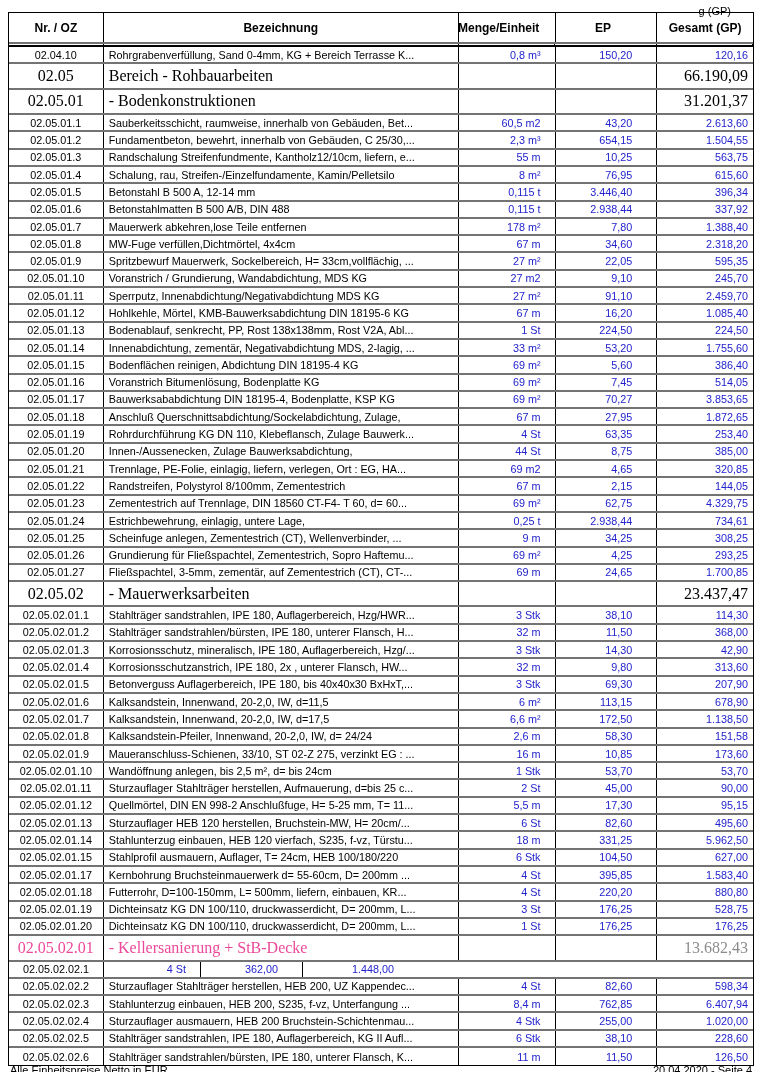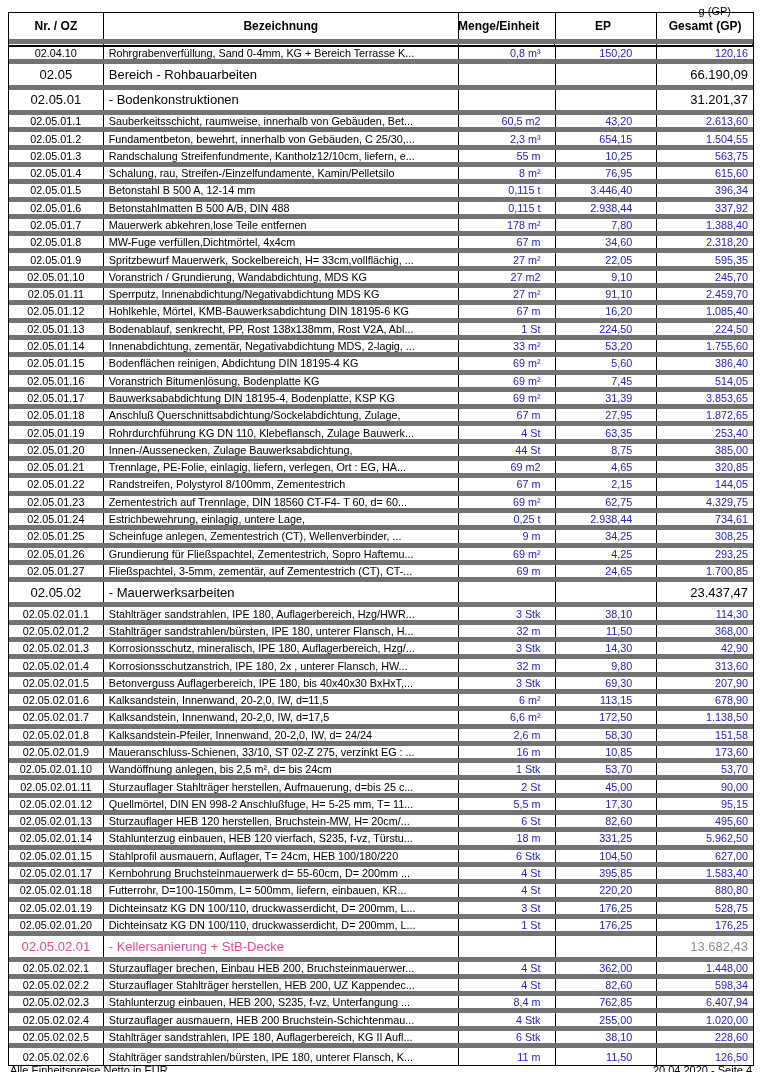--- a/index.html
+++ b/index.html
@@ -8,41 +8,41 @@
     background:#ffffff;
     font-family:"Liberation Sans","DejaVu Sans",sans-serif;
     color:#000;
   }
   .page-table{
     position:absolute;left:8px;top:12px;width:746px;
     border:1.5px solid #000;
     box-sizing:border-box;
     background:#fff;
   }
-  .row{display:flex;border-bottom:5px solid #737373;box-sizing:border-box;}
+  .row{display:flex;border-bottom:2px solid #737373;box-sizing:border-box;}
   .row:last-child{border-bottom:none;}
   .cell{
     box-sizing:border-box;border-right:1px solid #000;
     overflow:hidden;white-space:nowrap;
     display:flex;align-items:center;
   }
   .cell:last-child{border-right:none;}
   .cell-nr{width:95px;justify-content:center;padding:0 2px;}
   .cell-bez{width:356px;padding:0 5px;}
   .cell-menge{width:97px;justify-content:flex-end;padding-right:14px;}
   .cell-ep{width:102px;justify-content:flex-end;padding-right:24px;}
   .cell-gp{width:96px;justify-content:flex-end;padding-right:5px;}
 
   .header-row{height:31px;font-weight:bold;font-size:12px;}
   .header-row .cell{justify-content:center;padding:0 2px;}
   .spacer-row{height:3px;border-bottom:2px solid #000;}
   .spacer-row .cell{border-right:1px solid #000;}
 
   .row.item{height:17.3px;font-size:10.8px;}
-  .row.section{height:25.4px;font-size:13px;}
+  .row.section{height:25.4px;font-size:16px;font-family:Liberation Serif, serif;}
   .row.item .cell-menge,
   .row.item .cell-ep,
   .row.item .cell-gp{color:#2222cc;}
   .row.section .cell-gp{color:#000;}
   .row.gray .cell{color:#ec4899;}
   .row.gray .cell-gp{color:#8c8c8c;}
 
   .top-clip{
     position:absolute;top:-8px;right:22px;font-size:11px;color:#000;
   }
@@ -205,21 +205,21 @@
         <div class="cell cell-nr">02.05.01.16</div>
         <div class="cell cell-bez">Voranstrich Bitumenlösung, Bodenplatte KG</div>
         <div class="cell cell-menge">69 m²</div>
         <div class="cell cell-ep">7,45</div>
         <div class="cell cell-gp">514,05</div>
       </div>
       <div class="row item">
         <div class="cell cell-nr">02.05.01.17</div>
         <div class="cell cell-bez">Bauwerksababdichtung DIN 18195-4, Bodenplatte, KSP KG</div>
         <div class="cell cell-menge">69 m²</div>
-        <div class="cell cell-ep">31,39</div>
+        <div class="cell cell-ep">70,27</div>
         <div class="cell cell-gp">3.853,65</div>
       </div>
       <div class="row item">
         <div class="cell cell-nr">02.05.01.18</div>
         <div class="cell cell-bez">Anschluß Querschnittsabdichtung/Sockelabdichtung, Zulage,</div>
         <div class="cell cell-menge">67 m</div>
         <div class="cell cell-ep">27,95</div>
         <div class="cell cell-gp">1.872,65</div>
       </div>
       <div class="row item">
@@ -427,21 +427,20 @@
       </div>
       <div class="row section gray">
         <div class="cell cell-nr">02.05.02.01</div>
         <div class="cell cell-bez">- Kellersanierung + StB-Decke</div>
         <div class="cell cell-menge"></div>
         <div class="cell cell-ep"></div>
         <div class="cell cell-gp">13.682,43</div>
       </div>
       <div class="row item">
         <div class="cell cell-nr">02.05.02.02.1</div>
-        <div class="cell cell-bez">Sturzauflager brechen, Einbau HEB 200, Bruchsteinmauerwer...</div>
         <div class="cell cell-menge">4 St</div>
         <div class="cell cell-ep">362,00</div>
         <div class="cell cell-gp">1.448,00</div>
       </div>
       <div class="row item">
         <div class="cell cell-nr">02.05.02.02.2</div>
         <div class="cell cell-bez">Sturzauflager Stahlträger herstellen, HEB 200, UZ Kappendec...</div>
         <div class="cell cell-menge">4 St</div>
         <div class="cell cell-ep">82,60</div>
         <div class="cell cell-gp">598,34</div>

